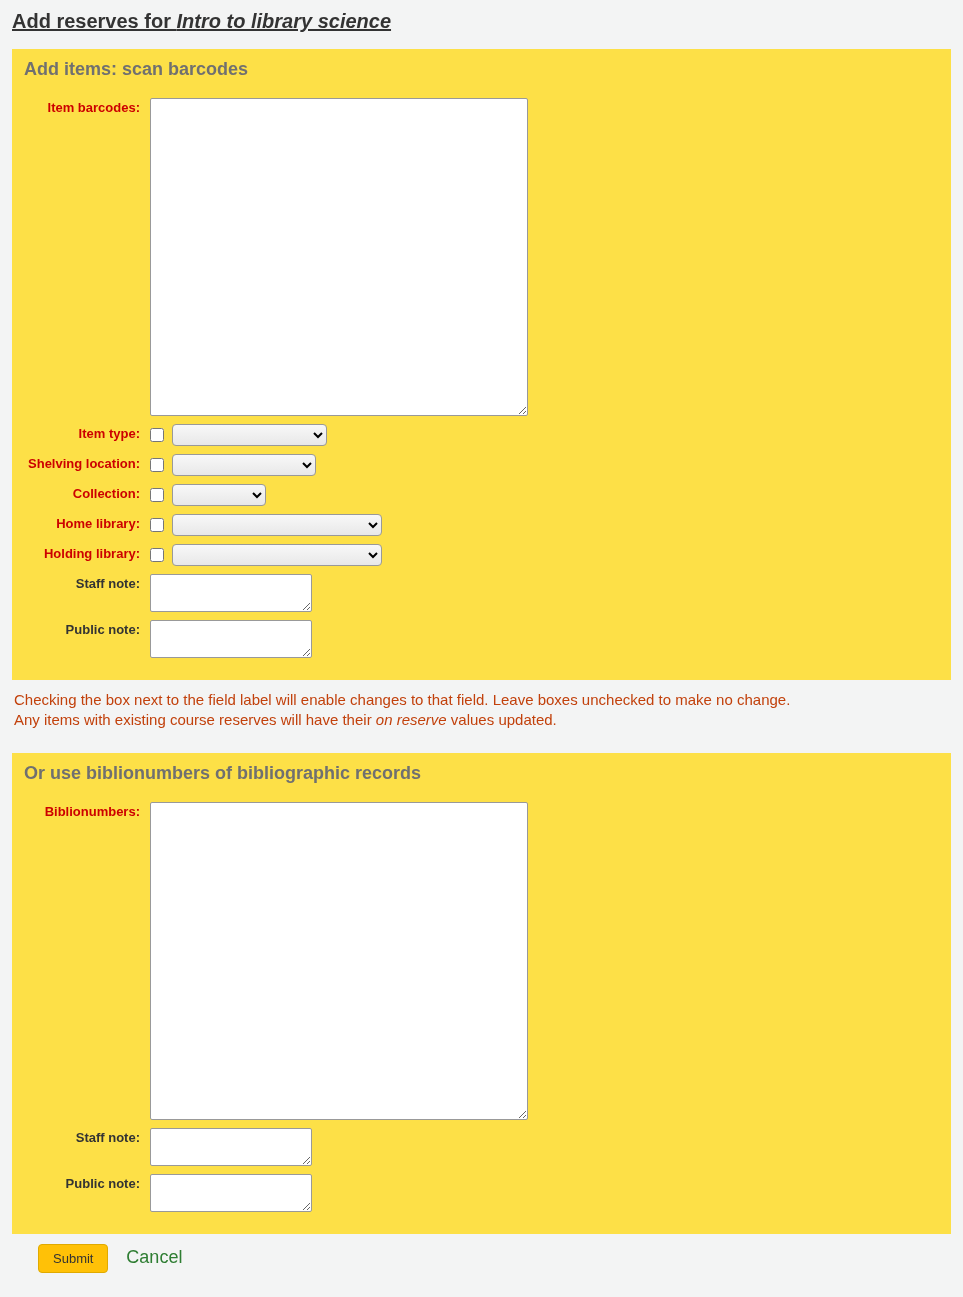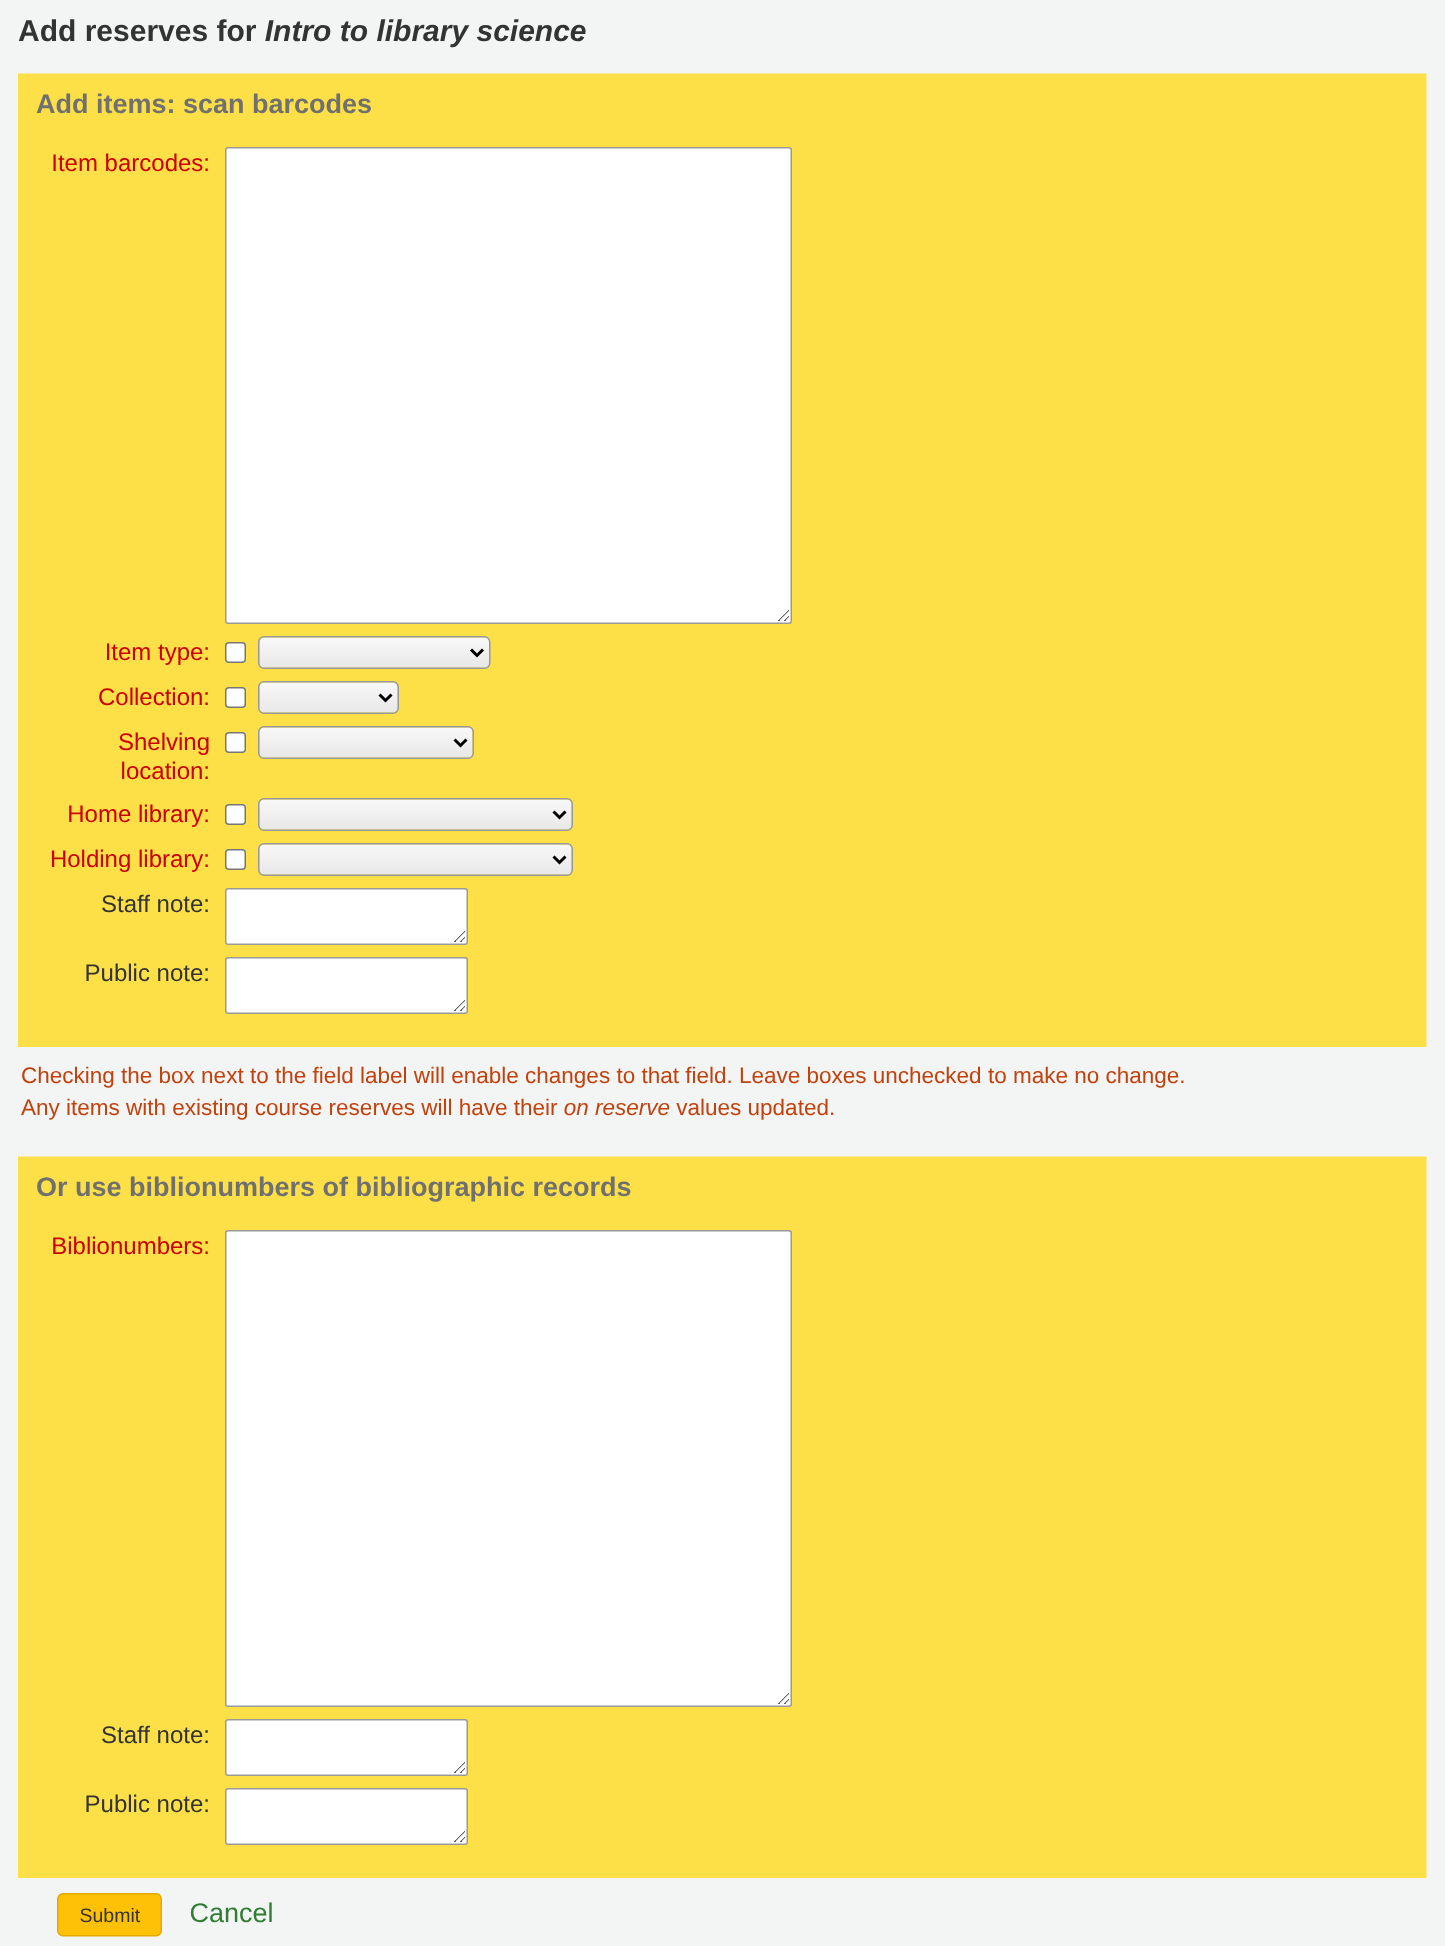--- a/index.html
+++ b/index.html
@@ -12,20 +12,21 @@
     font-size: 14px;
   }
   .container {
     padding: 8px 12px 20px 12px;
   }
   h1.page-title {
     font-size: 20px;
     font-weight: bold;
     margin: 2px 0 16px 0;
     color: #333;
+    text-decoration: underline;
   }
   h1.page-title .italic {
     font-style: italic;
   }
   .panel {
     background: #fde047;
     padding: 10px 12px 14px 12px;
     margin-bottom: 0;
   }
   .panel-heading {
@@ -41,22 +42,22 @@
     padding: 0;
   }
   .form-row {
     display: flex;
     align-items: flex-start;
     margin-bottom: 8px;
   }
   .form-label {
     width: 126px;
     text-align: right;
-    font-size: 16px;
-    font-weight: normal;
+    font-size: 13px;
+    font-weight: bold;
     color: #333;
     padding-right: 10px;
     padding-top: 2px;
     line-height: 1.2;
     flex-shrink: 0;
   }
   .form-label.required {
     color: #c00;
   }
   .form-control-area {
@@ -149,31 +150,31 @@
         </div>
       </li>
       <li class="form-row">
         <div class="form-label required">Item type:</div>
         <div class="form-control-area">
           <input type="checkbox" class="cb" style="">
           <select class="sel sel-155"><option></option></select>
         </div>
       </li>
       <li class="form-row">
+        <div class="form-label required">Shelving location:</div>
+        <div class="form-control-area">
+          <input type="checkbox" class="cb" style="">
+          <select class="sel sel-144"><option></option></select>
+        </div>
+      </li>
+      <li class="form-row">
         <div class="form-label required">Collection:</div>
         <div class="form-control-area">
           <input type="checkbox" class="cb" style="">
           <select class="sel sel-94"><option></option></select>
-        </div>
-      </li>
-      <li class="form-row">
-        <div class="form-label required">Shelving location:</div>
-        <div class="form-control-area">
-          <input type="checkbox" class="cb" style="">
-          <select class="sel sel-144"><option></option></select>
         </div>
       </li>
       <li class="form-row">
         <div class="form-label required">Home library:</div>
         <div class="form-control-area">
           <input type="checkbox" class="cb" style="">
           <select class="sel sel-210"><option></option></select>
         </div>
       </li>
       <li class="form-row">

